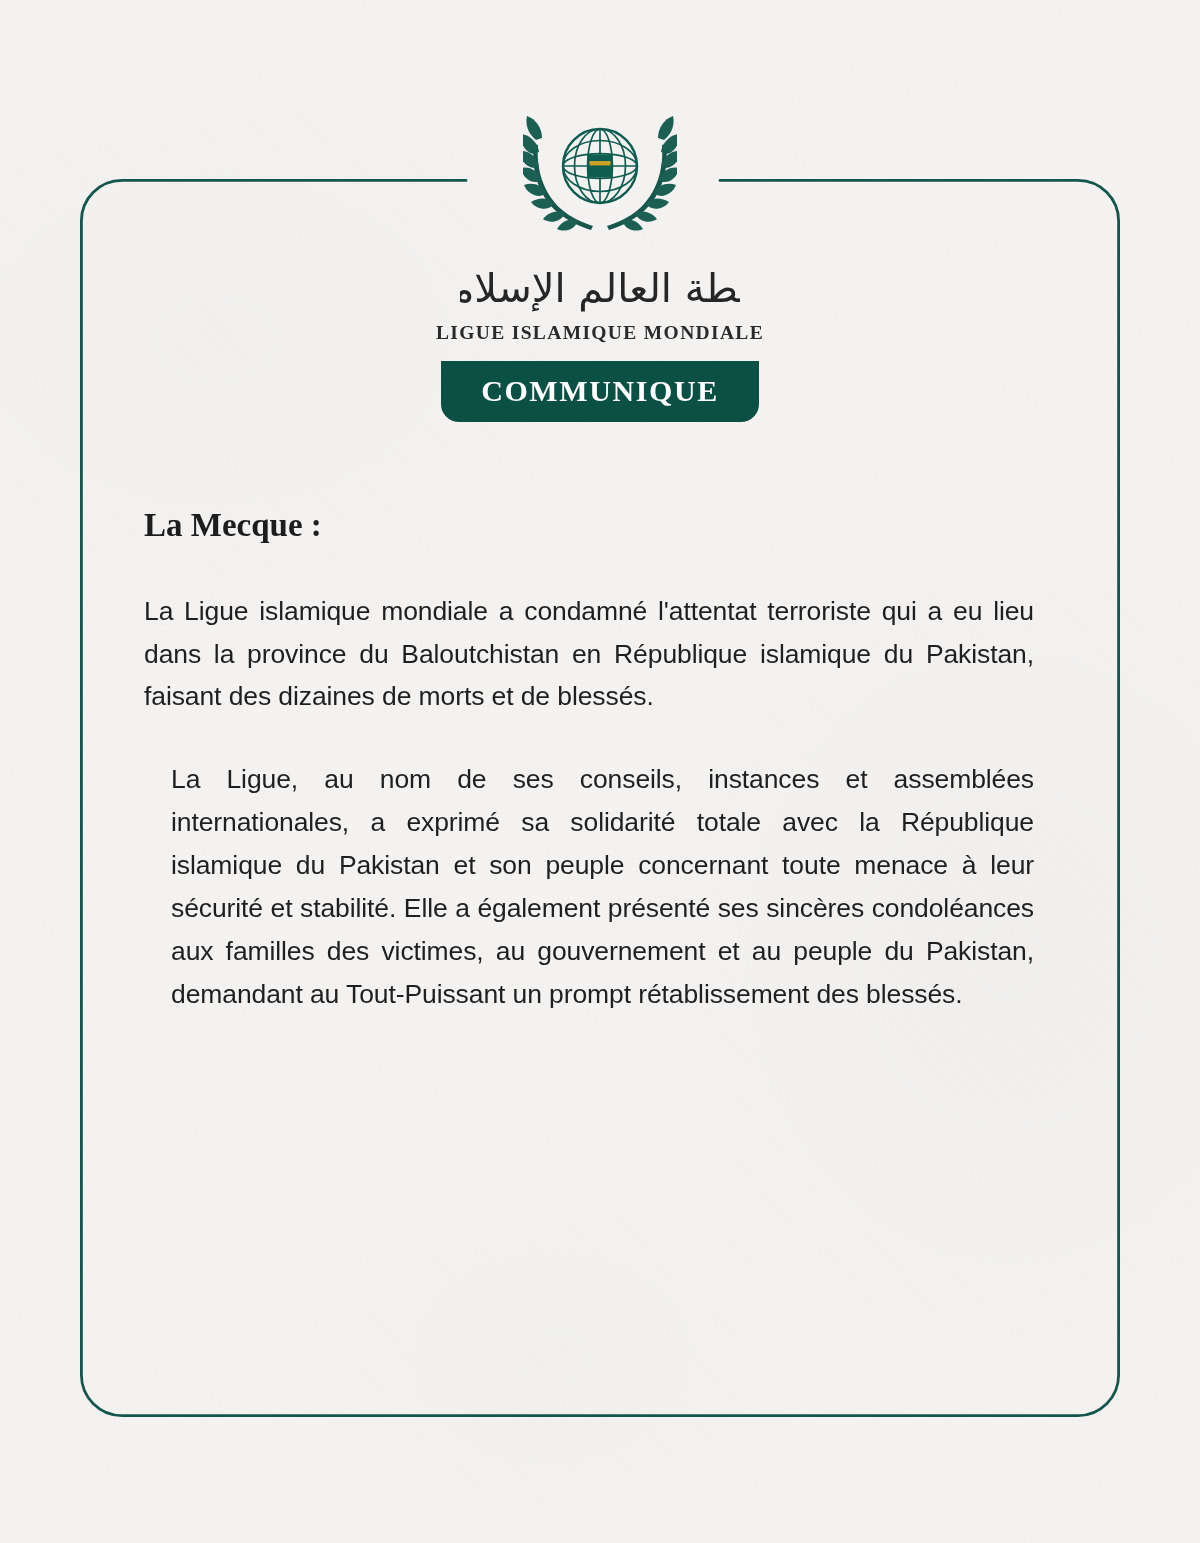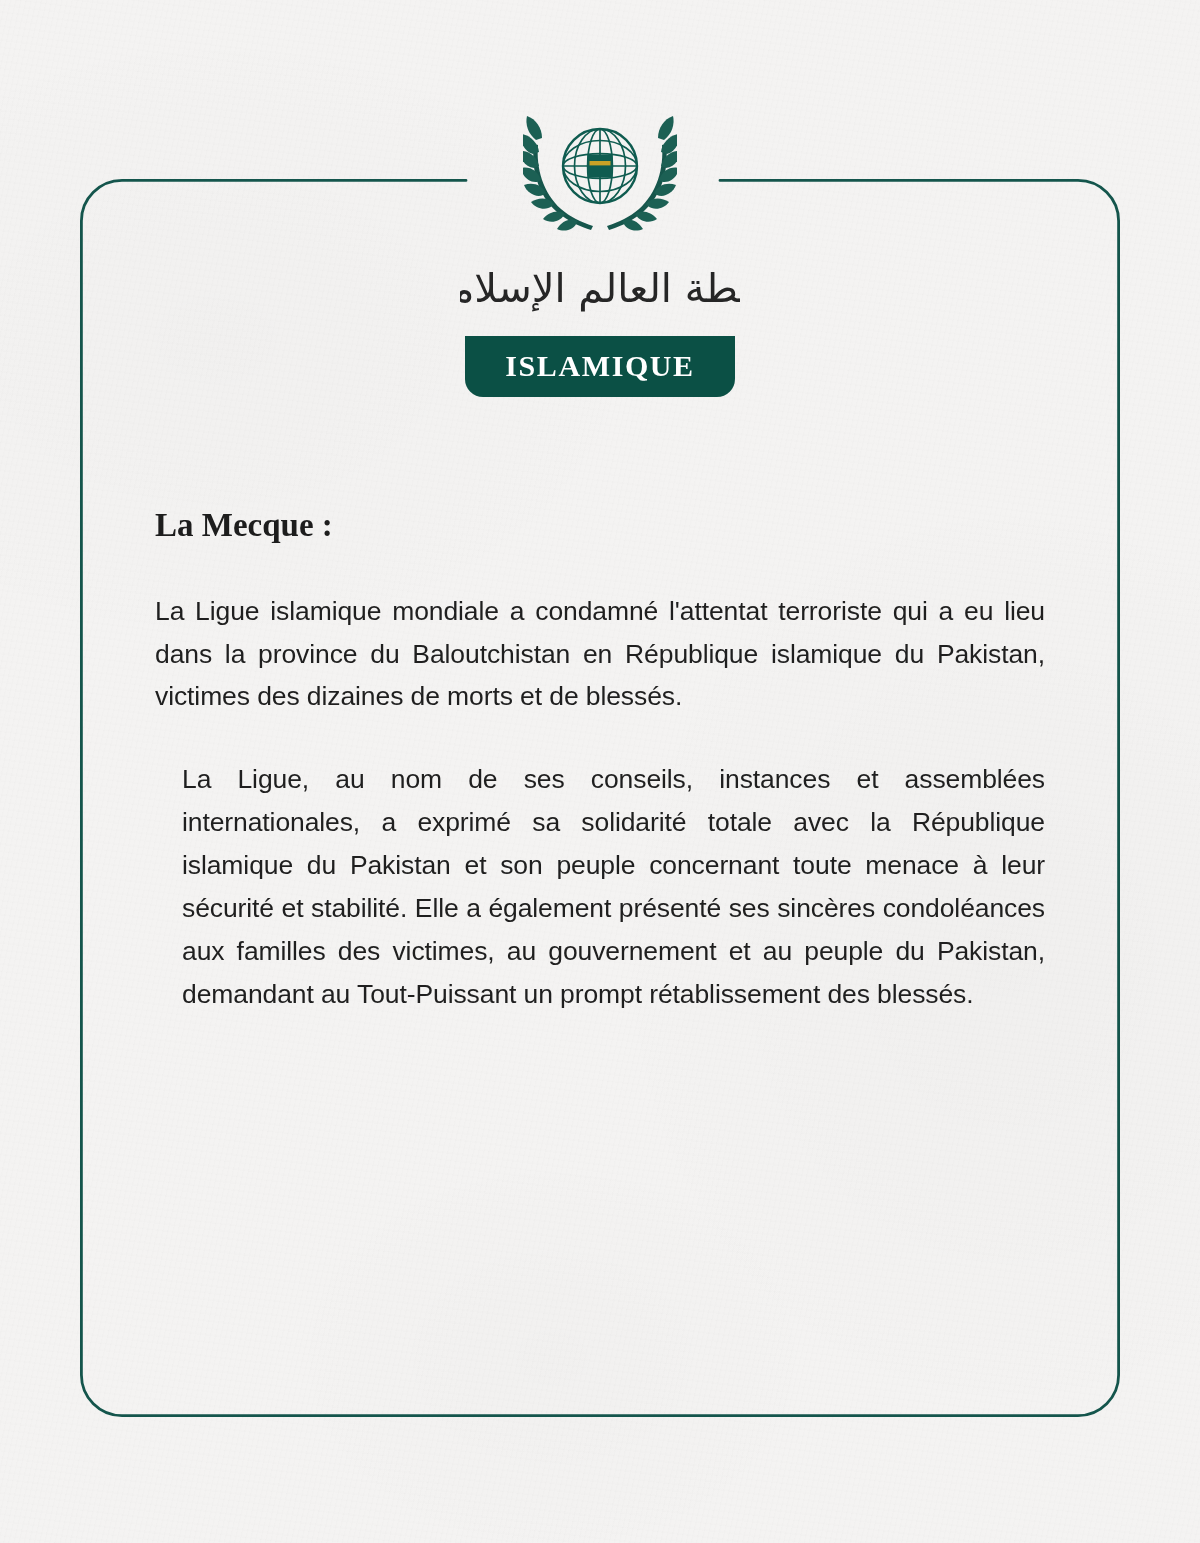--- a/index.html
+++ b/index.html
@@ -91,21 +91,21 @@
     font-size: 30px;
     letter-spacing: 1.6px;
     padding: 15px 40px 16px;
     border-radius: 0 0 18px 18px;
     line-height: 1;
   }
 
   
   .content {
     position: absolute;
-    left: 155px;
+    left: 144px;
     top: 506px;
     width: 890px;
     z-index: 3;
   }
   .city-heading {
     font-family: "Liberation Serif", serif;
     font-weight: 700;
     font-size: 33px;
     color: #1d1d1d;
     margin: 0 0 44px;
@@ -183,24 +183,25 @@
       <path d="M 125 96 C 131 101 141 99 146 92 C 138 87 129 87 123 94 Z"></path>
       <path d="M 113 105 C 117 112 127 114 134 109 C 128 102 119 99 112 104 Z"></path>
       <path d="M 100 112 C 102 119 112 123 120 119 C 115 111 107 107 99 111 Z"></path>
     </g>
   </svg>
 
   <svg class="wordmark-ar" viewBox="0 0 280 62" aria-hidden="true">
     <text x="140" y="46" text-anchor="middle" font-family="'DejaVu Sans', sans-serif" font-size="40" fill="#262626" direction="rtl">رابطة العالم الإسلامي</text>
   </svg>
 
+  <div class="wordmark-latin">LIGUE ISLAMIQUE MONDIALE</div>
 
   <div class="badge-row">
-    <div class="badge">ISLAMIQUE</div>
+    <div class="badge">COMMUNIQUE</div>
   </div>
 </div>
 
 <div class="content">
   <h1 class="city-heading">La Mecque :</h1>
 
-  <p class="para">La Ligue islamique mondiale a condamné l'attentat terroriste qui a eu lieu dans la province du Baloutchistan en République islamique du Pakistan, victimes des dizaines de morts et de blessés.</p>
+  <p class="para">La Ligue islamique mondiale a condamné l'attentat terroriste qui a eu lieu dans la province du Baloutchistan en République islamique du Pakistan, faisant des dizaines de morts et de blessés.</p>
   <p class="para">La Ligue, au nom de ses conseils, instances et assemblées internationales, a exprimé sa solidarité totale avec la République islamique du Pakistan et son peuple concernant toute menace à leur sécurité et stabilité. Elle a également présenté ses sincères condoléances aux familles des victimes, au gouvernement et au peuple du Pakistan, demandant au Tout-Puissant un prompt rétablissement des blessés.</p>
 </div>
 
 </body></html>

